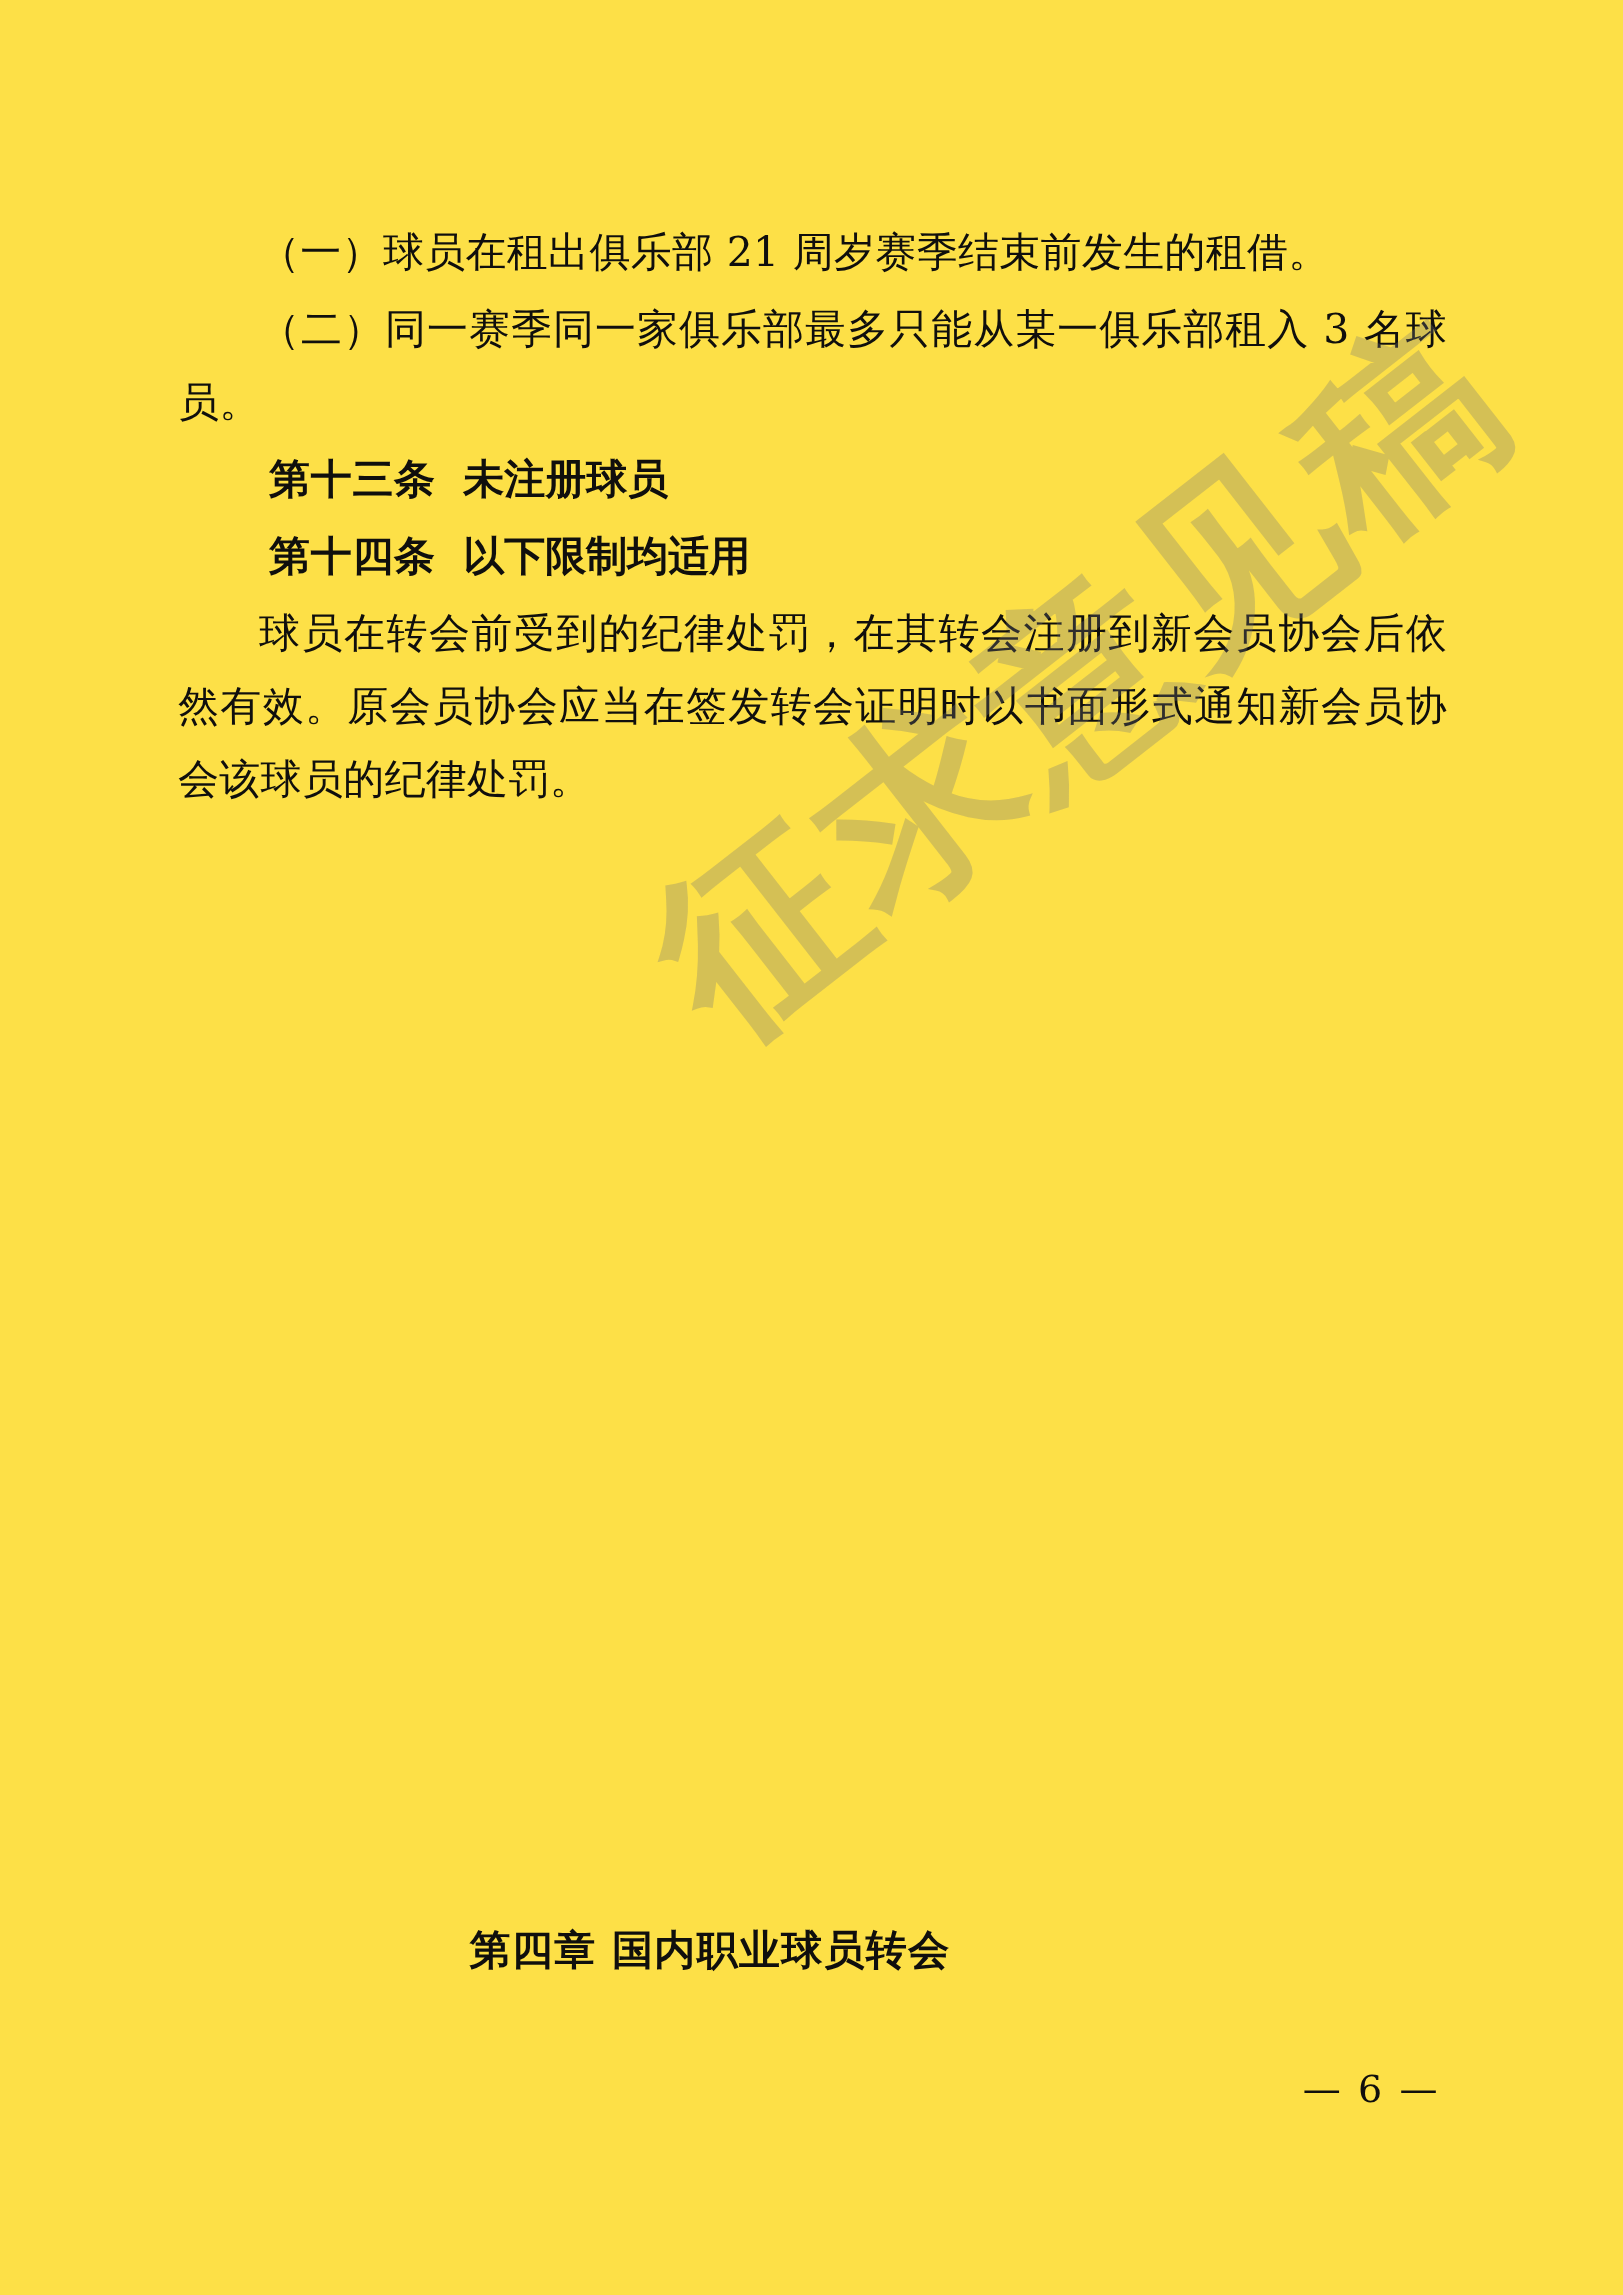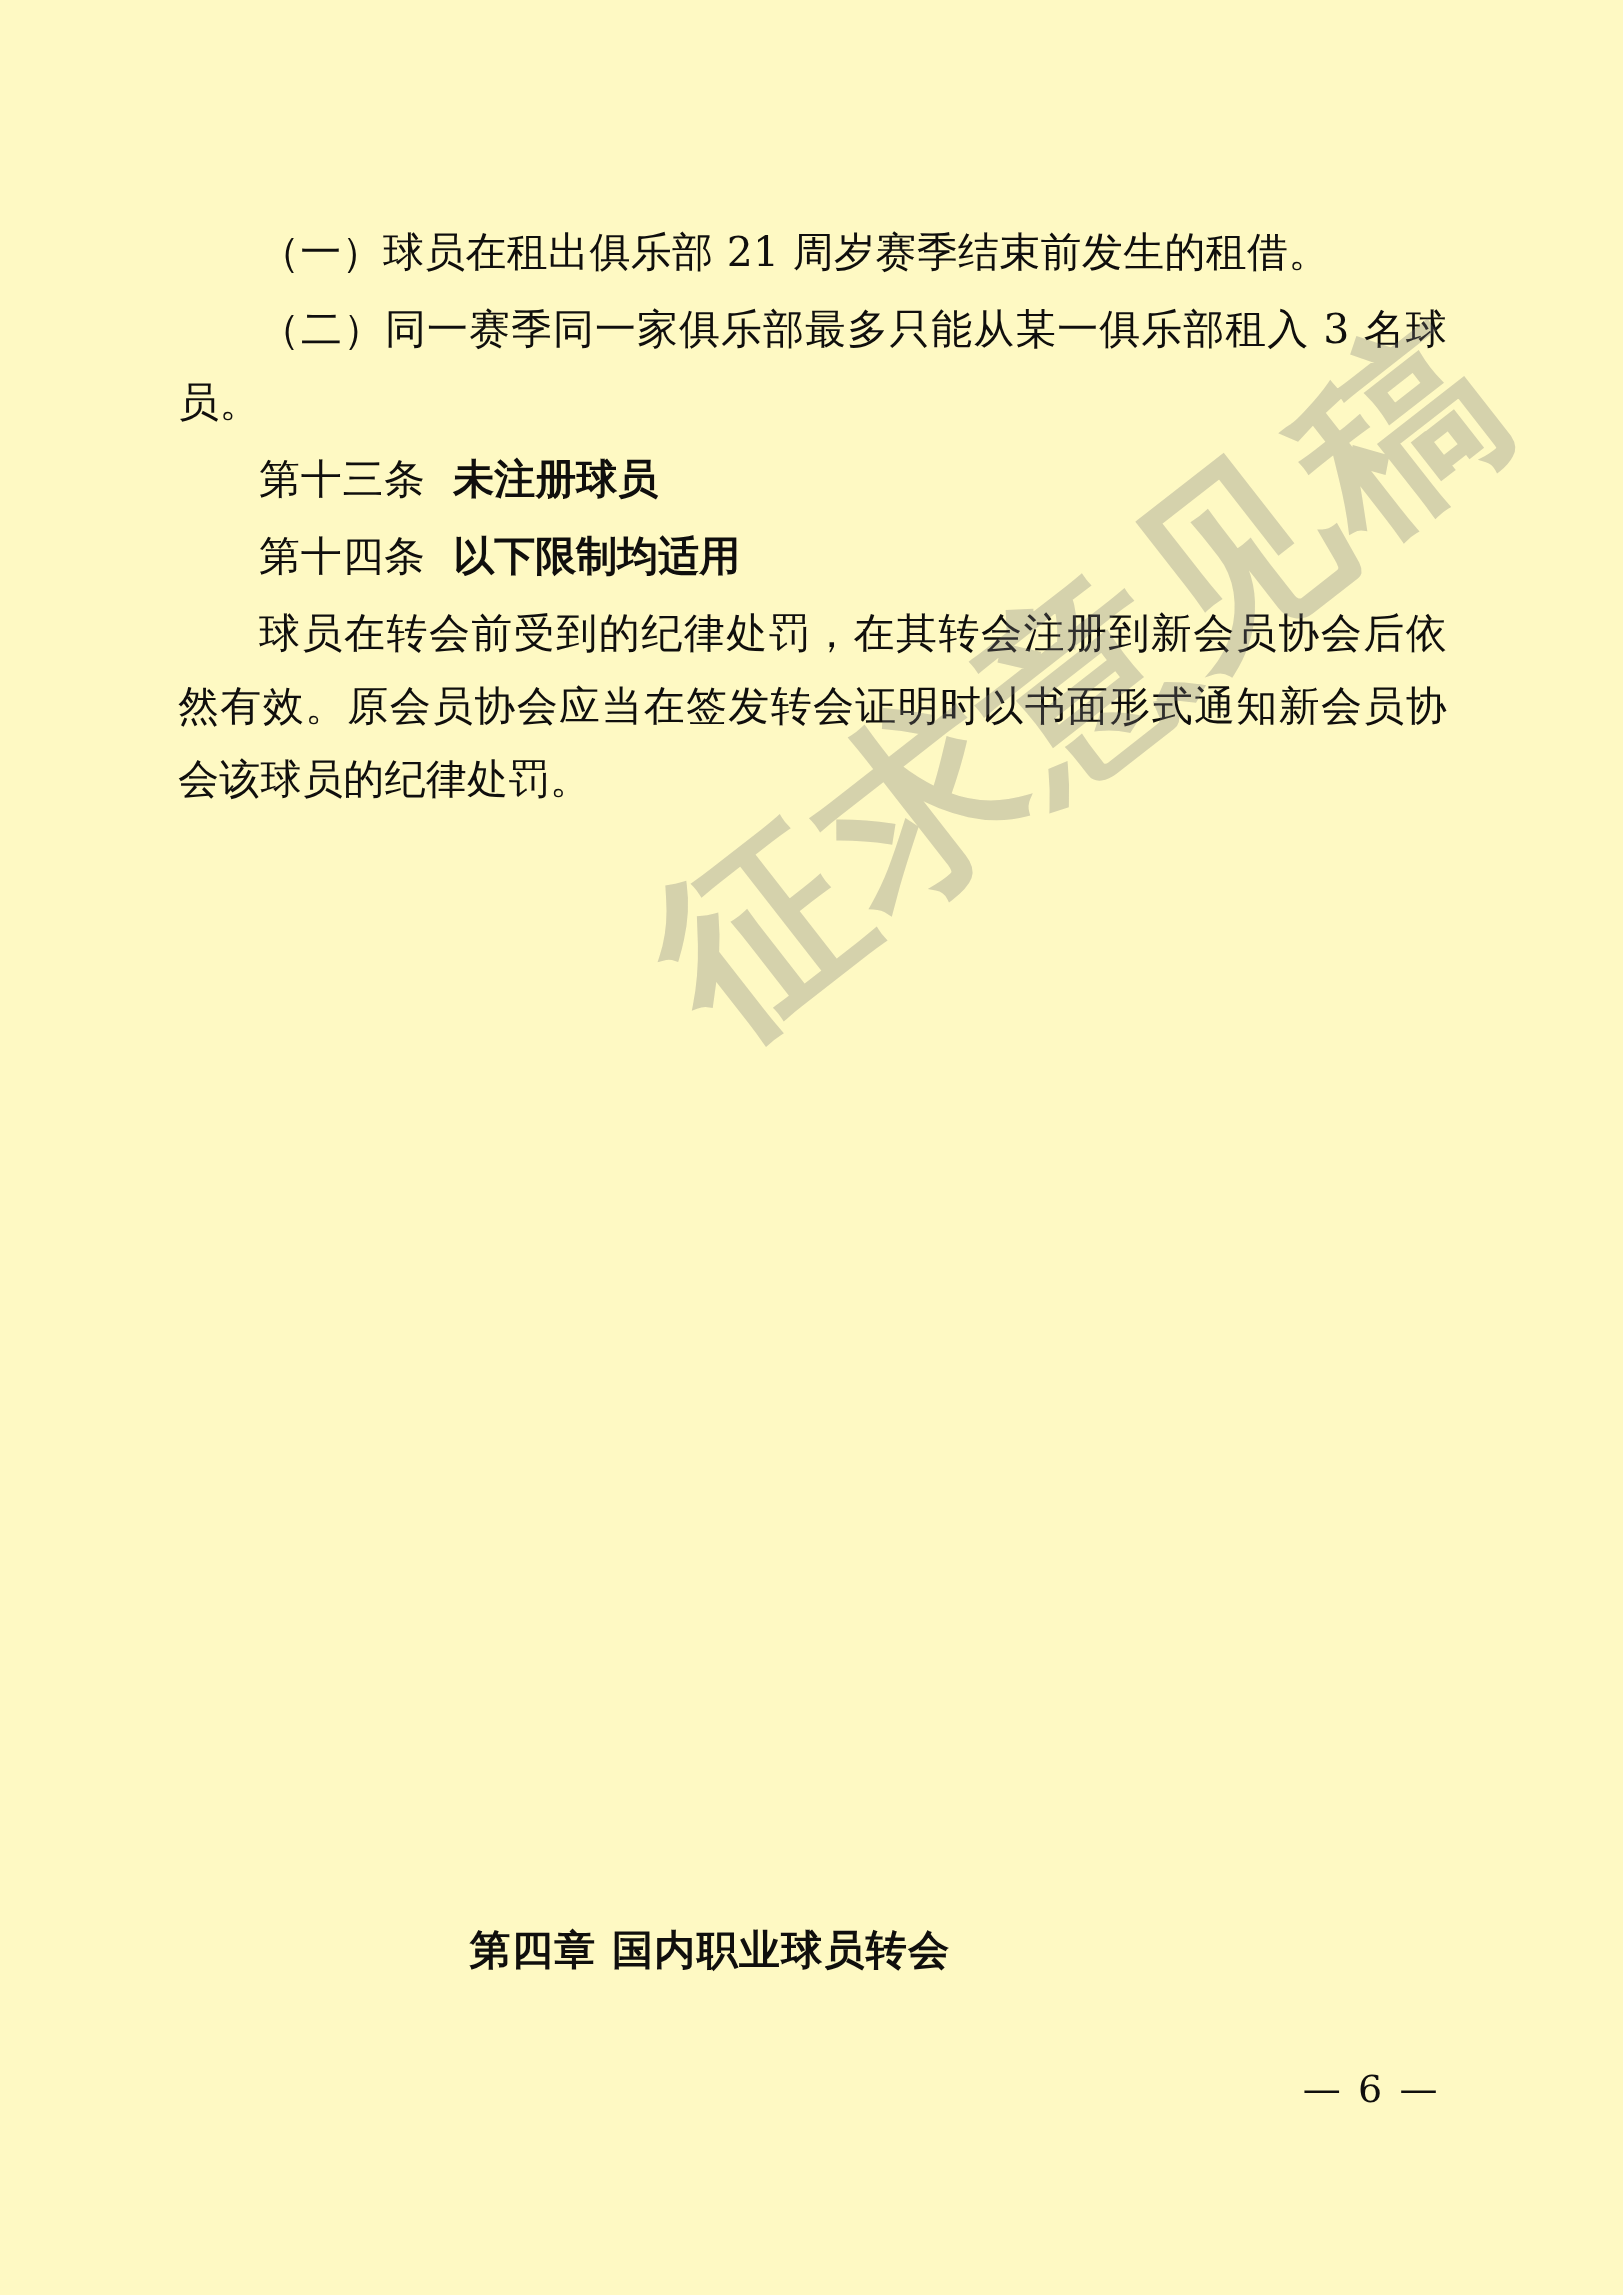--- a/index.html
+++ b/index.html
@@ -7,21 +7,21 @@
     padding: 0;
     background: #ffffff;
   }
   body {
     font-family: "DejaVu Serif", "Liberation Serif", serif;
   }
   .page {
     position: relative;
     width: 1623px;
     height: 2295px;
-    background: #fef9c3;
+    background: #fde047;
     overflow: hidden;
   }
   .content {
     position: absolute;
     left: 178px;
     top: 216px;
     width: 1269px;
   }
   .para {
     font-size: 41px;
@@ -37,22 +37,23 @@
   }
   .article {
     font-size: 41px;
     line-height: 73px;
     color: #100f0d;
     margin: 0 0 3.9px 0;
     text-indent: 0;
     padding-left: 0;
   }
   .article .num {
-    font-weight: normal;
+    font-weight: bold;
     letter-spacing: 0.7px;
+    margin-left: 10px;
   }
   .article .title {
     margin-left: 27.5px;
     font-weight: bold;
     text-align: right;
   }
   .article-wrap {
     padding-left: 81px;
   }
   .chapter {

